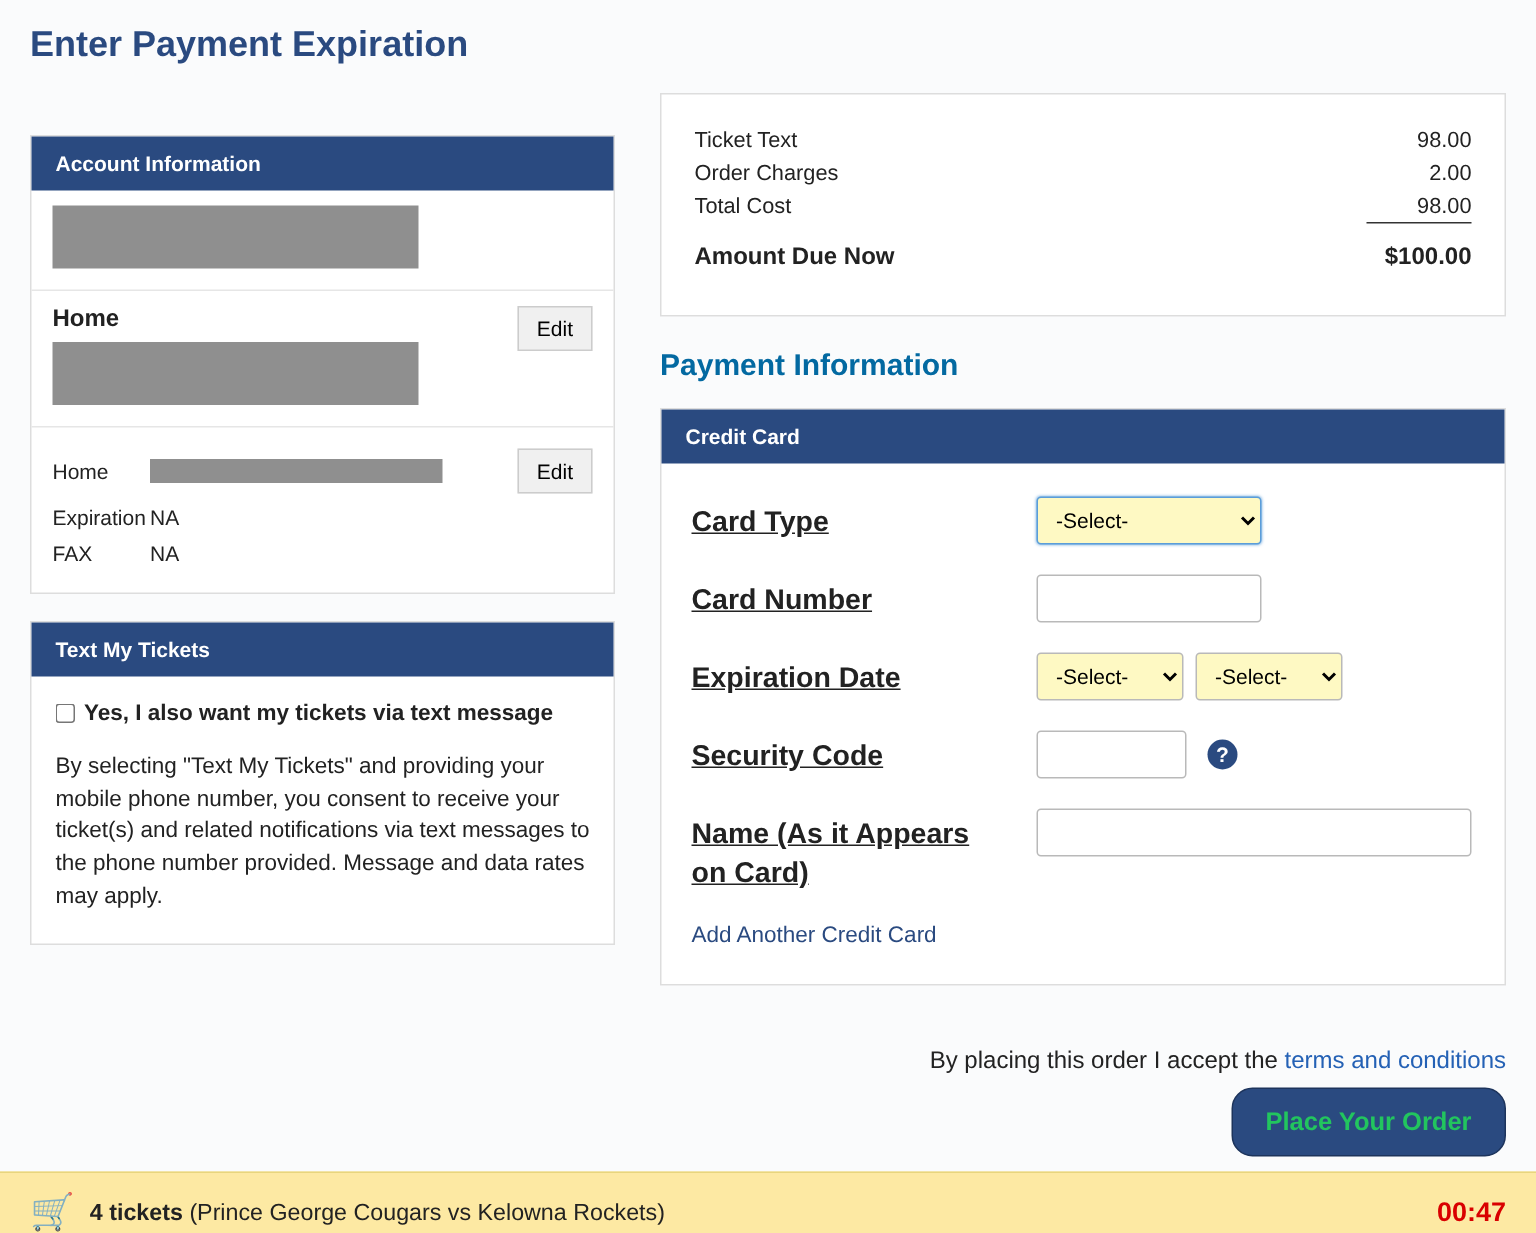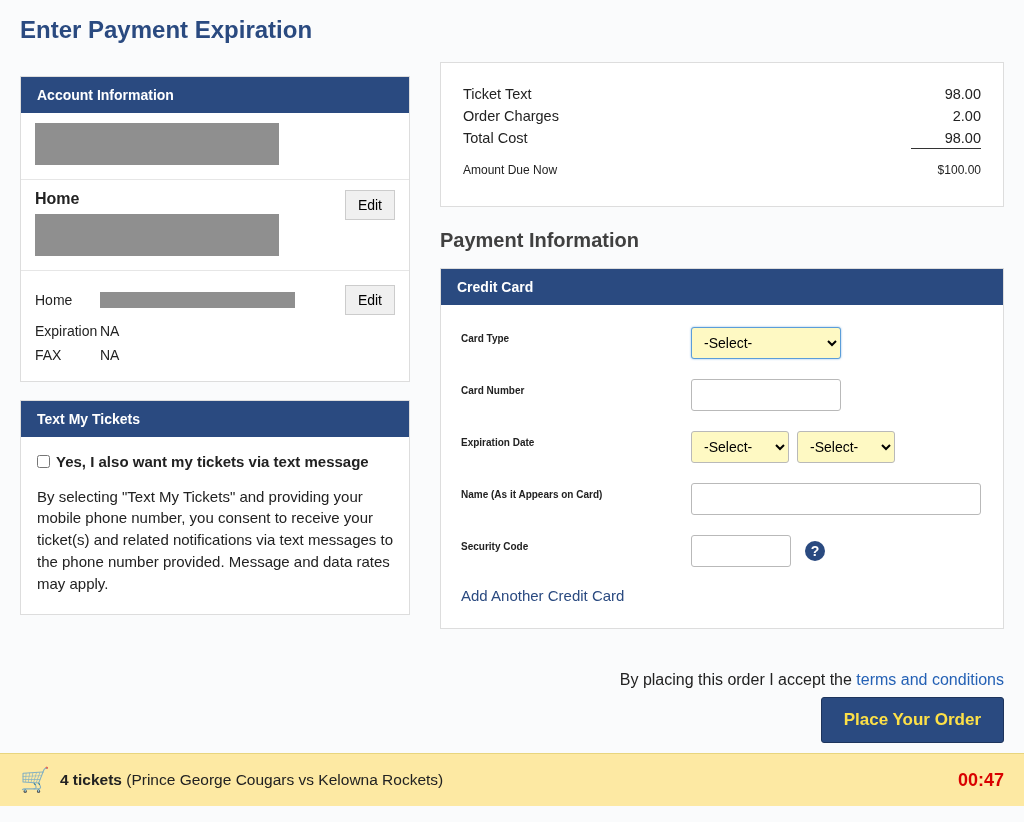--- a/index.html
+++ b/index.html
@@ -139,52 +139,53 @@
     margin-bottom: 22px;
   }
   .summary-row {
     display: flex;
     justify-content: space-between;
     padding: 3px 0;
     font-size: 14.5px;
   }
   .summary-row.total-cost { }
   .summary-row.due {
-    font-weight: 400;
+    font-weight: 700;
     margin-top: 8px;
-    font-size: 12px;
+    font-size: 16px;
   }
   .summary-val.underline {
     border-bottom: 1px solid #333;
     min-width: 70px;
     text-align: right;
     padding-bottom: 2px;
   }
   .section-h {
-    color: #404040;
+    color: #0369a1;
     font-size: 20px;
     font-weight: 700;
     margin: 0 0 16px 0;
   }
   .cc-body {
     padding: 22px 20px 24px 20px;
   }
   .form-row {
     display: flex;
     align-items: flex-start;
     margin-bottom: 20px;
   }
   .form-row:last-child { margin-bottom: 10px; }
   .form-label {
     width: 230px;
     padding-right: 29px;
     font-weight: 700;
-    font-size: 10px;
+    font-size: 19px;
     line-height: 1.35;
     padding-top: 5px;
+    text-decoration: underline;
   }
   .form-ctrl {
     flex: 1;
     display: flex;
     gap: 8px;
     align-items: center;
   }
   select.sel {
     padding: 6px 8px;
     border: 1px solid #b9b9b9;
@@ -240,26 +241,26 @@
     text-decoration: none;
     cursor: pointer;
   }
   .place-order-row {
     text-align: right;
     margin-top: 8px;
     margin-bottom: 10px;
   }
   .place-order-btn {
     background: #2a4a80;
-    color: #fde047;
+    color: #22c55e;
     border: 1px solid #1d345c;
     font-weight: 700;
     font-size: 17px;
     padding: 12px 22px;
-    border-radius: 3px;
+    border-radius: 14px;
     cursor: pointer;
   }
   .footer-bar {
     background: #fde9a3;
     padding: 12px 20px;
     display: flex;
     align-items: center;
     justify-content: space-between;
     border-top: 1px solid #e8d57e;
     width: 100%;
@@ -405,31 +406,31 @@
               <select class="sel med">
                 <option>-Select-</option>
               </select>
               <select class="sel med">
                 <option>-Select-</option>
               </select>
             </div>
           </div>
 
           <div class="form-row">
-            <div class="form-label">Name (As it Appears on Card)</div>
-            <div class="form-ctrl">
-              <input type="text" class="txt long" style="">
-            </div>
-          </div>
-
-          <div class="form-row">
             <div class="form-label">Security Code</div>
             <div class="form-ctrl">
               <input type="text" class="txt sec" style="">
               <span class="help-icon">?</span>
+            </div>
+          </div>
+
+          <div class="form-row">
+            <div class="form-label">Name (As it Appears on Card)</div>
+            <div class="form-ctrl">
+              <input type="text" class="txt long" style="">
             </div>
           </div>
 
           <a class="add-card-link">Add Another Credit Card</a>
 
         </div>
       </div>
 
     </div>
   </div>

